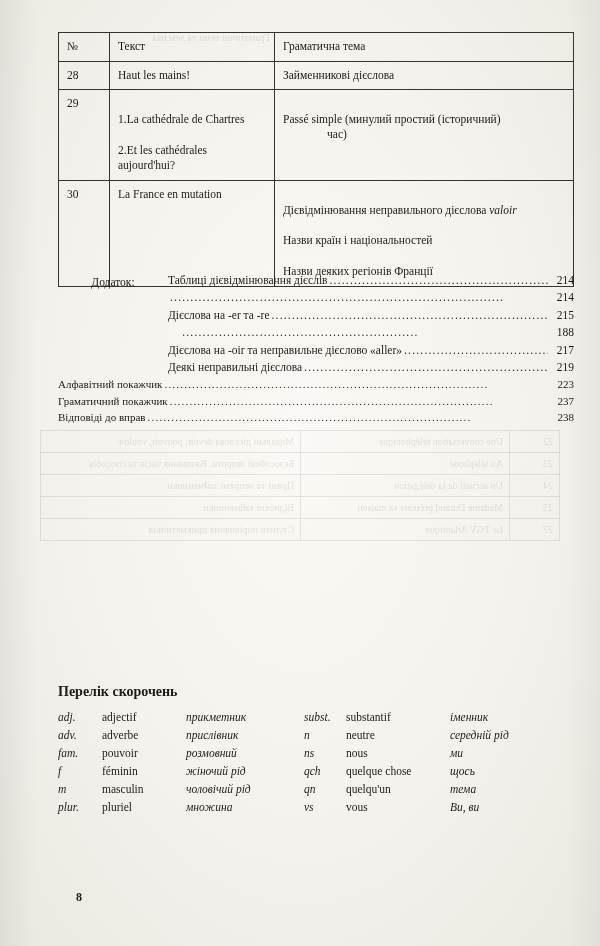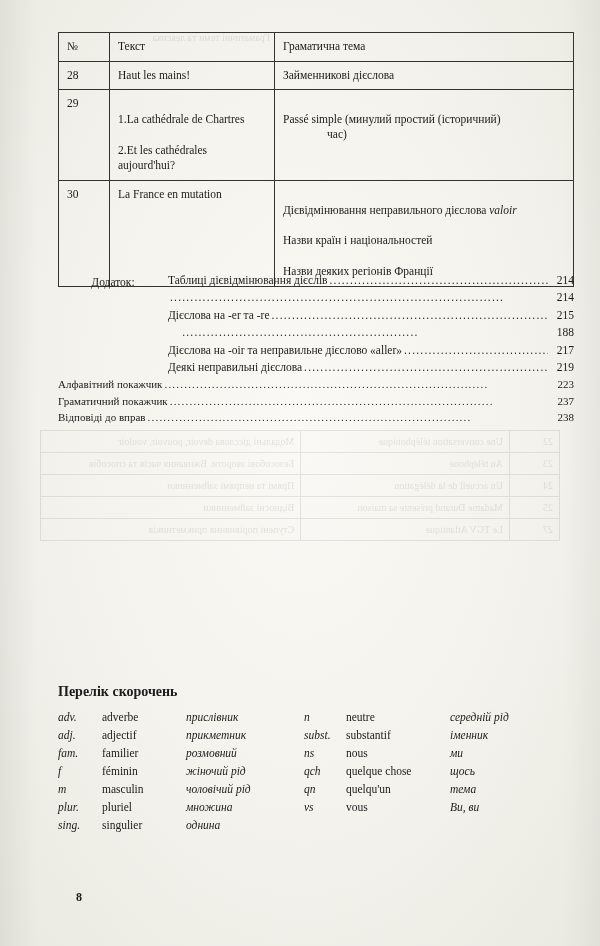--- a/index.html
+++ b/index.html
@@ -319,38 +319,38 @@
         <span class="pg">238</span>
       </div>
     </div>
   </div>
 
   <div class="abbrev">
     <div class="abbrev-title">Перелік скорочень</div>
     <table class="abbrev-table">
       <tbody>
           <tr>
+        <td class="ab-key">adj.</td>
+        <td class="ab-fr">adjectif</td>
+        <td class="ab-uk">прикметник</td>
+        <td class="ab-key2">subst.</td>
+        <td class="ab-fr2">substantif</td>
+        <td class="ab-uk2">іменник</td>
+      </tr>
+      <tr>
         <td class="ab-key">adv.</td>
         <td class="ab-fr">adverbe</td>
         <td class="ab-uk">прислівник</td>
         <td class="ab-key2">n</td>
         <td class="ab-fr2">neutre</td>
         <td class="ab-uk2">середній рід</td>
       </tr>
       <tr>
-        <td class="ab-key">adj.</td>
-        <td class="ab-fr">adjectif</td>
-        <td class="ab-uk">прикметник</td>
-        <td class="ab-key2">subst.</td>
-        <td class="ab-fr2">substantif</td>
-        <td class="ab-uk2">іменник</td>
-      </tr>
-      <tr>
         <td class="ab-key">fam.</td>
-        <td class="ab-fr">familier</td>
+        <td class="ab-fr">pouvoir</td>
         <td class="ab-uk">розмовний</td>
         <td class="ab-key2">ns</td>
         <td class="ab-fr2">nous</td>
         <td class="ab-uk2">ми</td>
       </tr>
       <tr>
         <td class="ab-key">f</td>
         <td class="ab-fr">féminin</td>
         <td class="ab-uk">жіночий рід</td>
         <td class="ab-key2">qch</td>
@@ -366,27 +366,19 @@
         <td class="ab-uk2">тема</td>
       </tr>
       <tr>
         <td class="ab-key">plur.</td>
         <td class="ab-fr">pluriel</td>
         <td class="ab-uk">множина</td>
         <td class="ab-key2">vs</td>
         <td class="ab-fr2">vous</td>
         <td class="ab-uk2">Ви, ви</td>
       </tr>
-      <tr>
-        <td class="ab-key">sing.</td>
-        <td class="ab-fr">singulier</td>
-        <td class="ab-uk">однина</td>
-        <td class="ab-key2"></td>
-        <td class="ab-fr2"></td>
-        <td class="ab-uk2"></td>
-      </tr>
     </tbody>
       </table>
   </div>
 
   <div class="folio">8</div>
 
 </div>
 
 </body></html>

